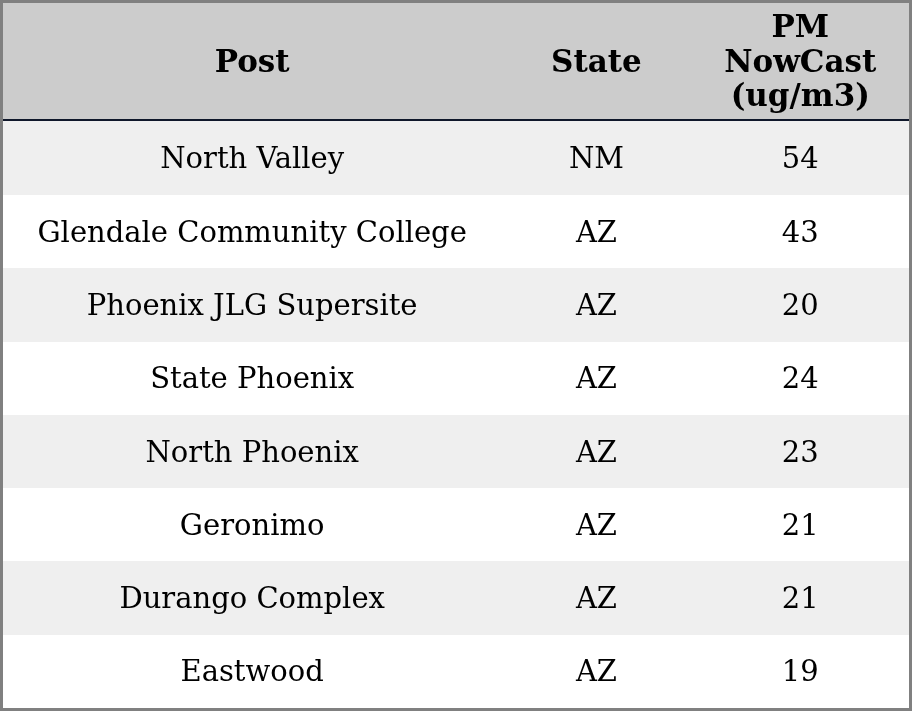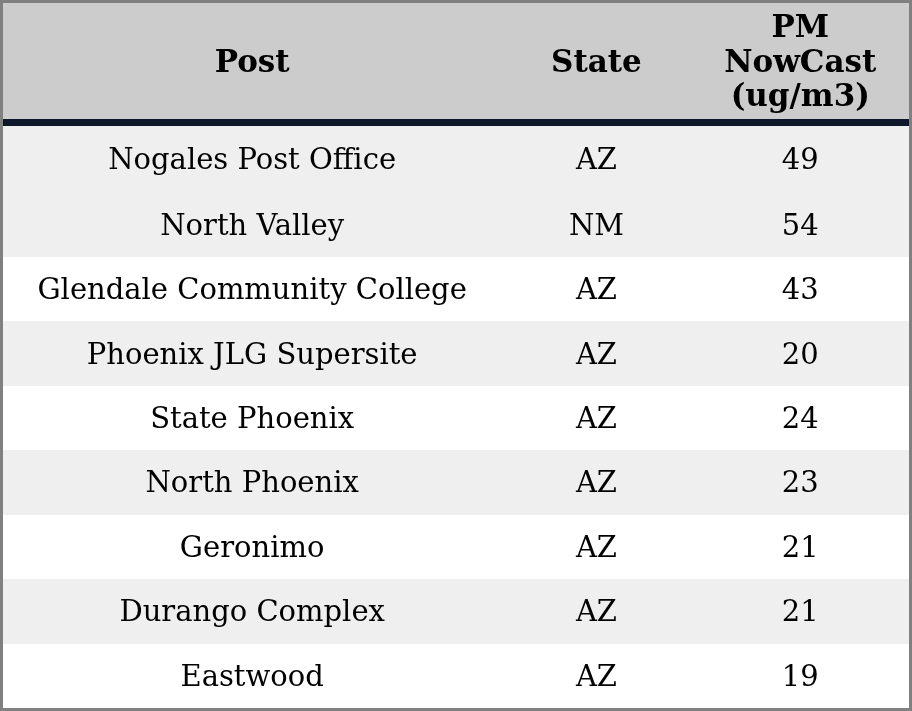--- a/index.html
+++ b/index.html
@@ -27,21 +27,21 @@
     table-layout: fixed;
   }
   thead th {
     background: #cccccc;
     color: #000000;
     font-weight: bold;
     font-size: 31px;
     text-align: center;
     vertical-align: middle;
     padding: 6px 4px;
-    border-bottom: 7px solid #0f172a;
+    border-bottom: 2px solid #0f172a;
     line-height: 1.12;
   }
   col.col-site   { width: 55%; }
   col.col-state  { width: 21%; }
   col.col-value  { width: 24%; }
 
   tbody td {
     font-size: 29px;
     color: #000000;
     text-align: center;
@@ -70,25 +70,20 @@
         <th>Post</th>
         <th>State</th>
         <th>
           <div>PM</div>
           <div>NowCast</div>
           <div>(ug/m3)</div>
         </th>
       </tr>
     </thead>
     <tbody id="table-body">
-        <tr class="odd">
-          <td>Nogales Post Office</td>
-          <td>AZ</td>
-          <td>49</td>
-        </tr>
         <tr class="odd">
           <td>North Valley</td>
           <td>NM</td>
           <td>54</td>
         </tr>
         <tr class="even">
           <td>Glendale Community College</td>
           <td>AZ</td>
           <td>43</td>
         </tr>

